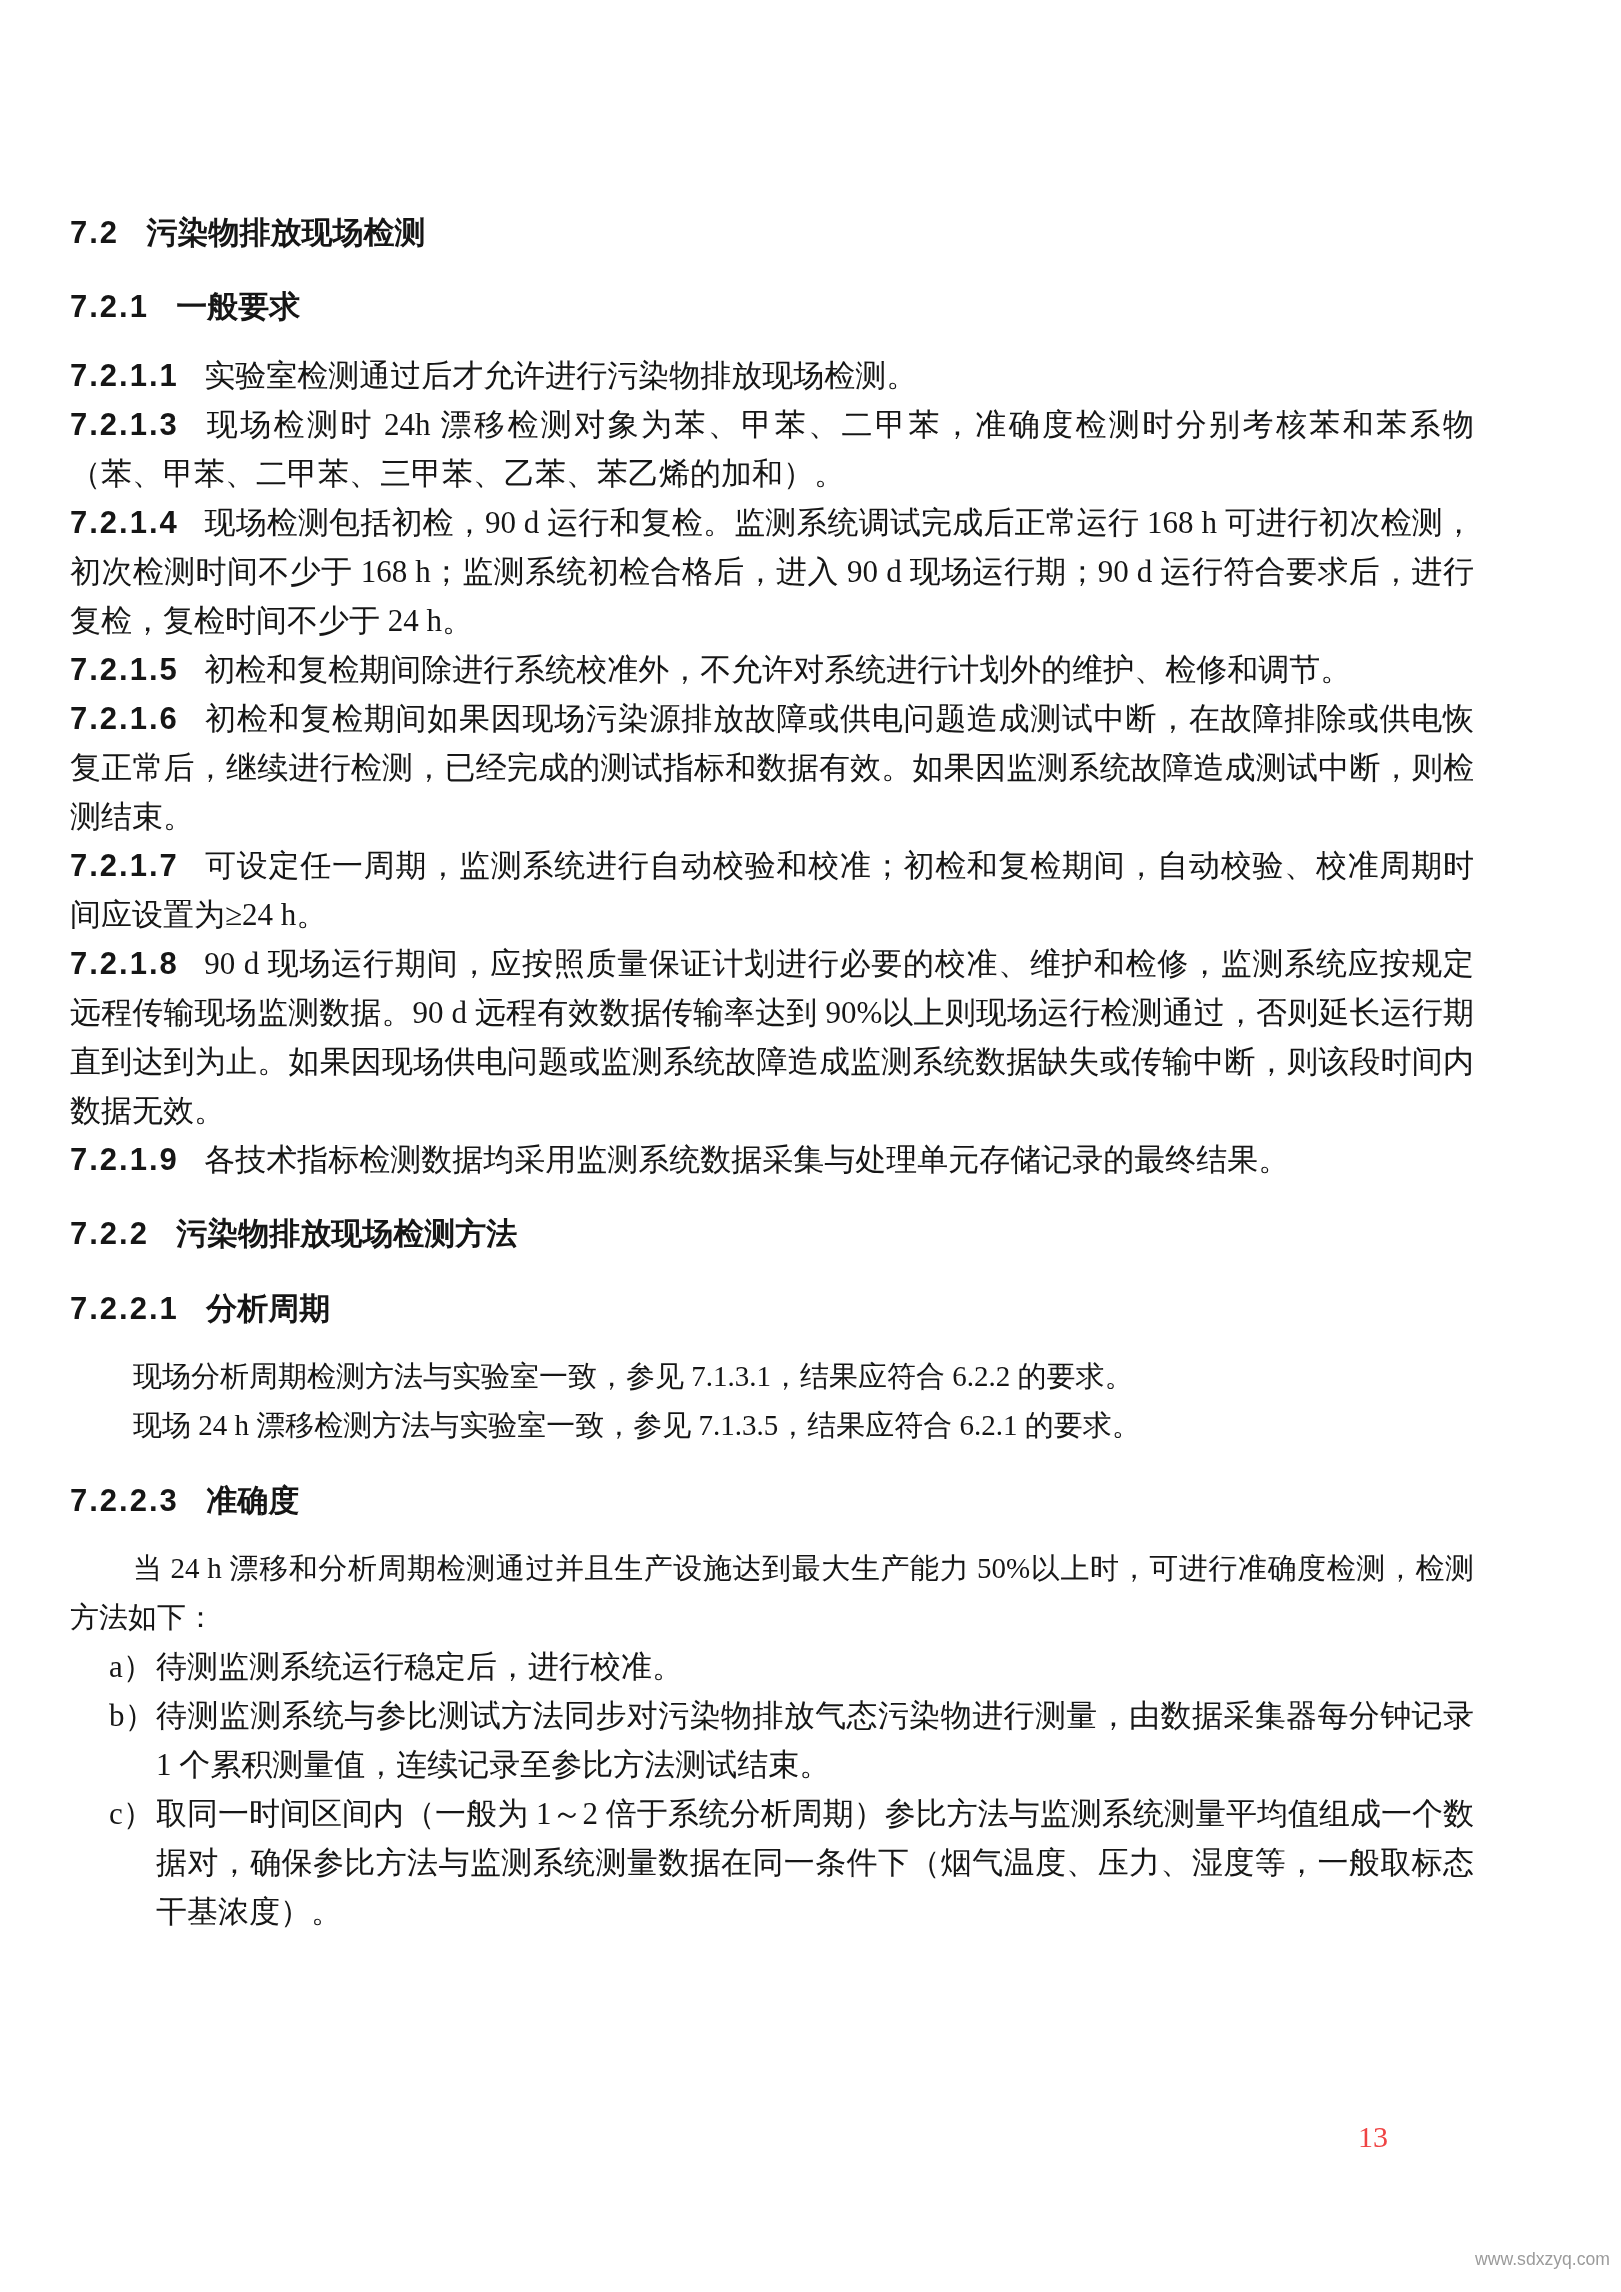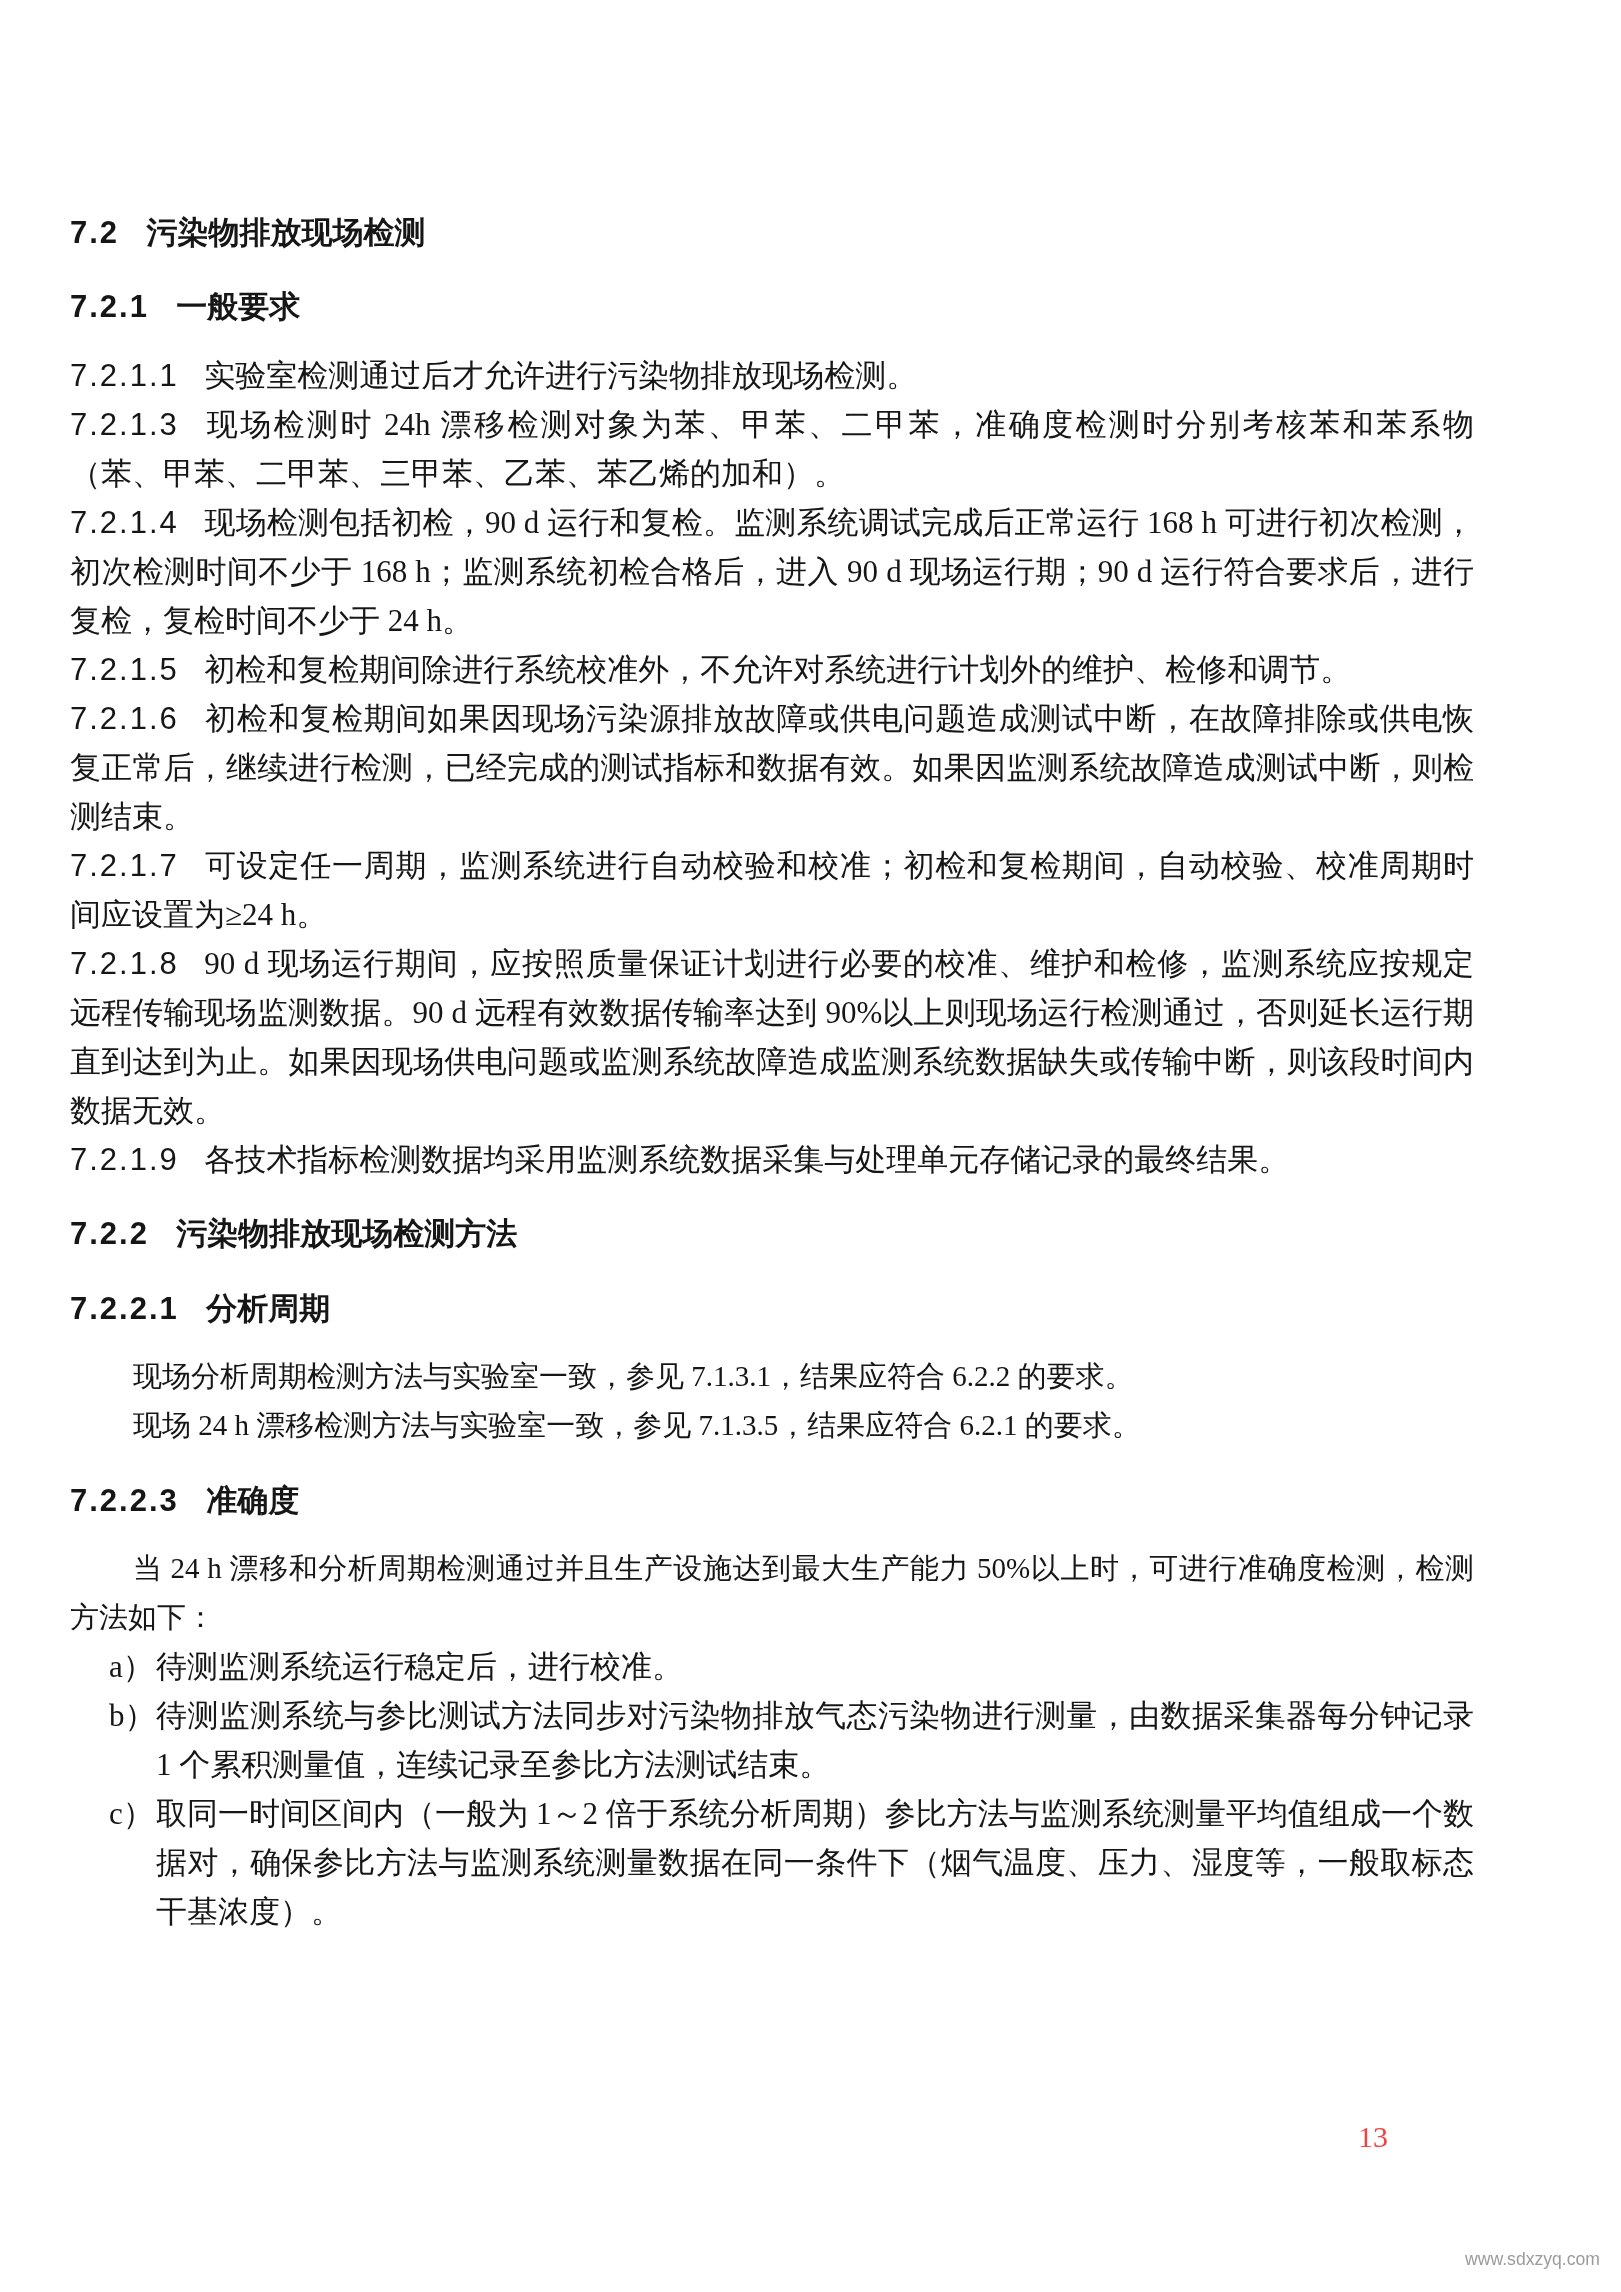--- a/index.html
+++ b/index.html
@@ -29,21 +29,21 @@
     letter-spacing: 2px;
   }
   .clause {
     margin: 0;
     font-size: 31px;
     line-height: 49px;
     text-align: justify;
   }
   .clause-num {
     font-family: "Liberation Sans", "DejaVu Sans", sans-serif;
-    font-weight: 400;
+    font-weight: 700;
     letter-spacing: 2px;
     margin-right: 25.5px;
     white-space: nowrap;
   }
   .indent-para {
     margin: 0;
     font-size: 29px;
     line-height: 49px;
     text-align: justify;
     text-indent: 63px;
@@ -65,21 +65,21 @@
   .page-number {
     position: absolute;
     left: 1358px;
     top: 2115px;
     font-size: 30px;
     line-height: 35px;
     color: #ef4444;
   }
   .watermark {
     position: absolute;
-    right: 21px;
+    right: 11px;
     top: 2245px;
     font-size: 17.6px;
     line-height: 21.6px;
     color: #9b9b9b;
     font-family: "Liberation Sans", "DejaVu Sans", sans-serif;
   }
 </style>
 </head>
 <body>
 

